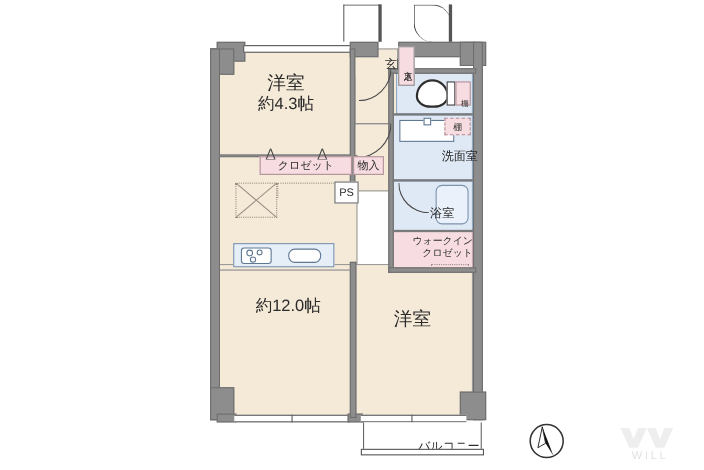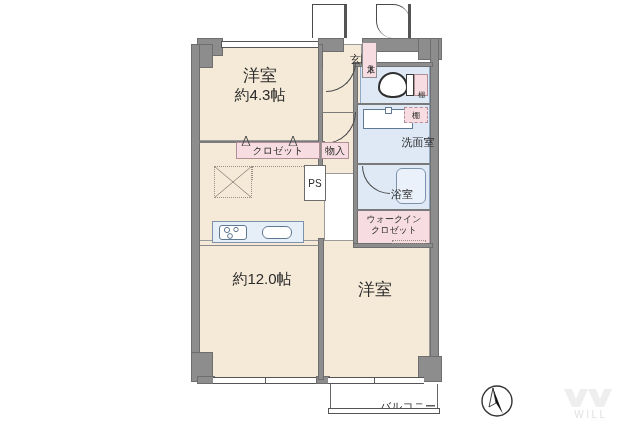--- a/index.html
+++ b/index.html
@@ -207,21 +207,21 @@
     <span style="font-size:8px;">棚</span>
   </div>
   <div class="room-label md" style="left:366px; top:136px; width:56px;">洗面室</div>
 
   <div class="fixture" style="left:396px; top:168px; width:30px; height:36px; border-radius:6px; background:#eaf1fa; border:1px solid #7d93ad;"></div>
   <div class="arc" style="left:362px; top:166px; width:28px; height:28px; border-color:#4a4a4a;
               border-top:none; border-right:none; border-bottom-left-radius:100%;
               border-top-left-radius:0; border-bottom-right-radius:0;"></div>
   <div class="room-label md" style="left:360px; top:188px; width:36px;">浴室</div>
 
-  <div class="room-label sm" style="left:358px; top:214px; width:72px; font-size:9px;">
+  <div class="room-label sm" style="left:358px; top:214px; width:72px; font-size:9px;text-align:right;">
     <div>ウォークイン</div>
     <div>クロゼット</div>
   </div>
   <div class="dashed" style="left:392px; top:240px; width:34px; height:4px; border-style:dotted; border-color:#9a8f84;"></div>
 
   <div class="pink md" style="left:212px; top:142px; width:84px; height:17px; border-color:#b08f97;">
     <span style="font-size:10px;">クロゼット</span>
   </div>
 
   <div class="pink md" style="left:297px; top:142px; width:28px; height:17px; border-color:#b08f97;">
@@ -232,21 +232,21 @@
     <svg width="10" height="10" viewBox="0 0 10 10">
         <path d="M5 0 L9 10 L1 10 Z" fill="none" stroke="#4a4a4a" stroke-width="1"></path>
       </svg>
   </div>
   <div class="abs" style="left:288px; top:132px; width:10px; height:10px;">
     <svg width="10" height="10" viewBox="0 0 10 10">
         <path d="M5 0 L9 10 L1 10 Z" fill="none" stroke="#4a4a4a" stroke-width="1"></path>
       </svg>
   </div>
 
-  <div class="white-box sm" style="left:304px; top:165px; width:22px; height:36px; font-size:10px;text-align:right;">
+  <div class="white-box sm" style="left:304px; top:165px; width:22px; height:20px; font-size:10px;text-align:right;">
     <span>PS</span>
   </div>
 
   <div class="dashed" style="left:214px; top:166px; width:38px; height:32px; border-style:dotted;"></div>
   <div class="abs" style="left:214px; top:166px; width:38px; height:32px;">
     <svg width="38" height="32" viewBox="0 0 38 32">
       <line x1="0" y1="0" x2="38" y2="32" stroke="#9a8f84" stroke-width="1"></line>
       <line x1="38" y1="0" x2="0" y2="32" stroke="#9a8f84" stroke-width="1"></line>
     </svg>
   </div>

